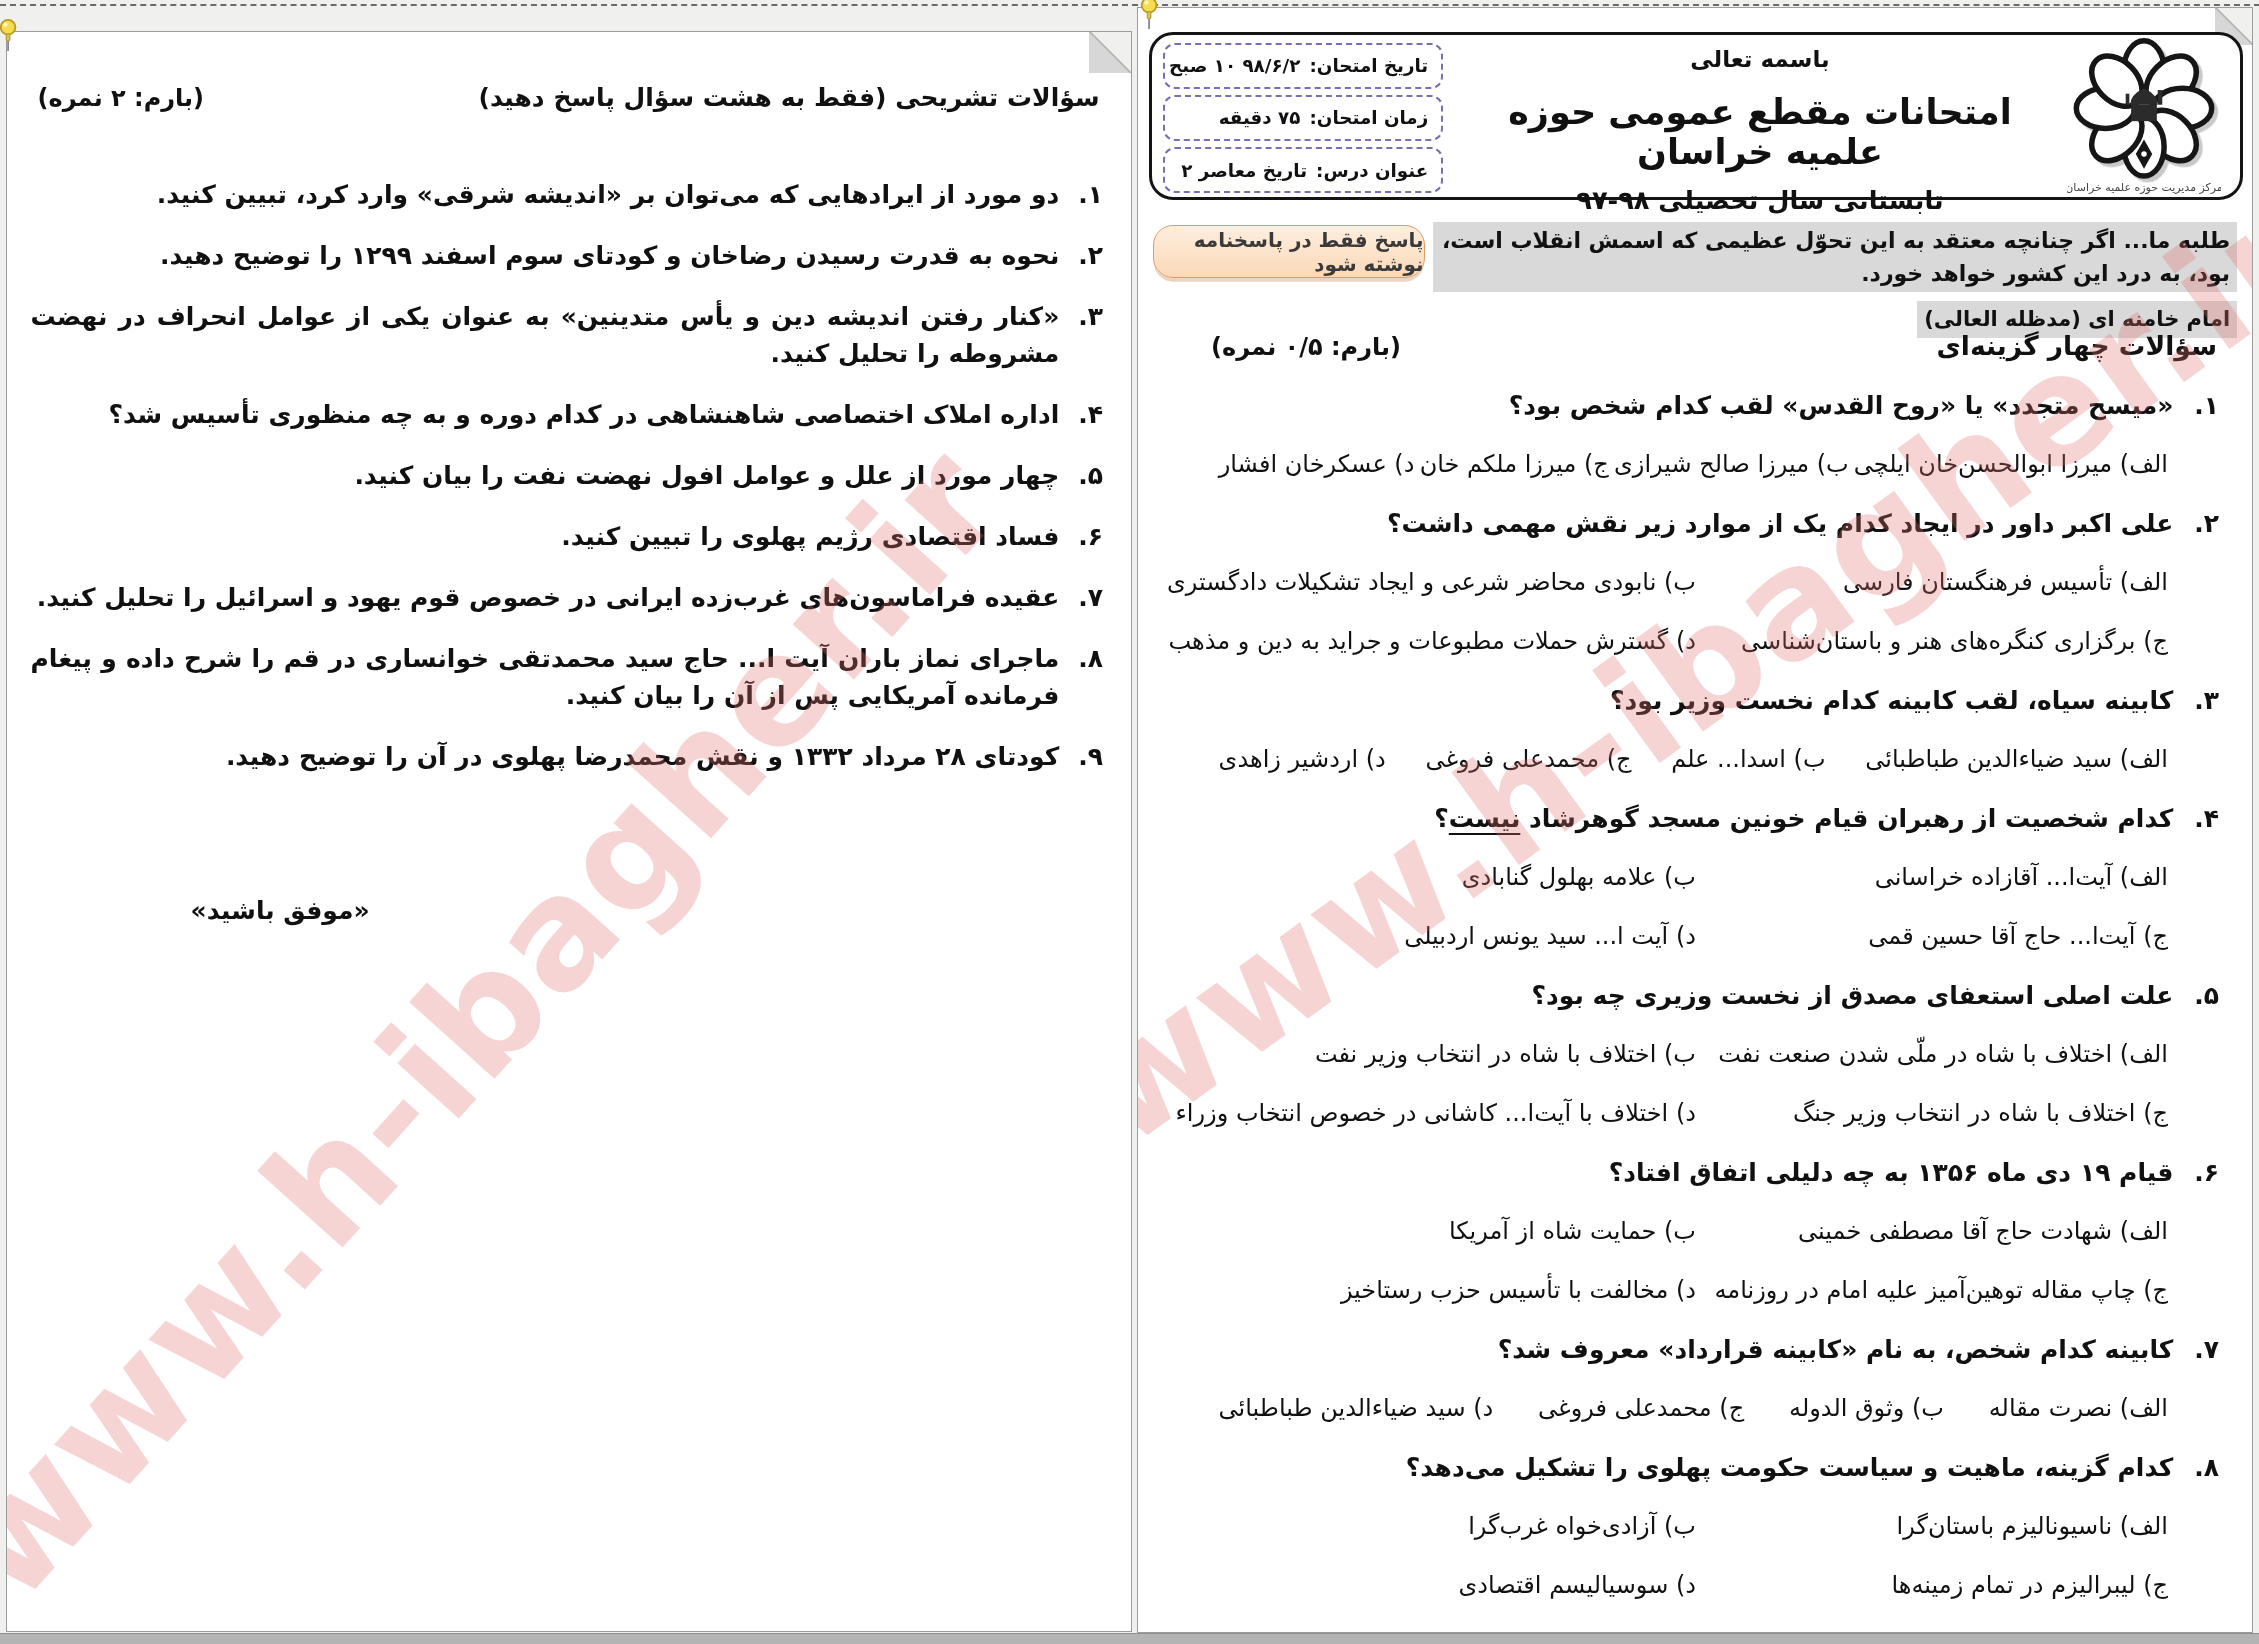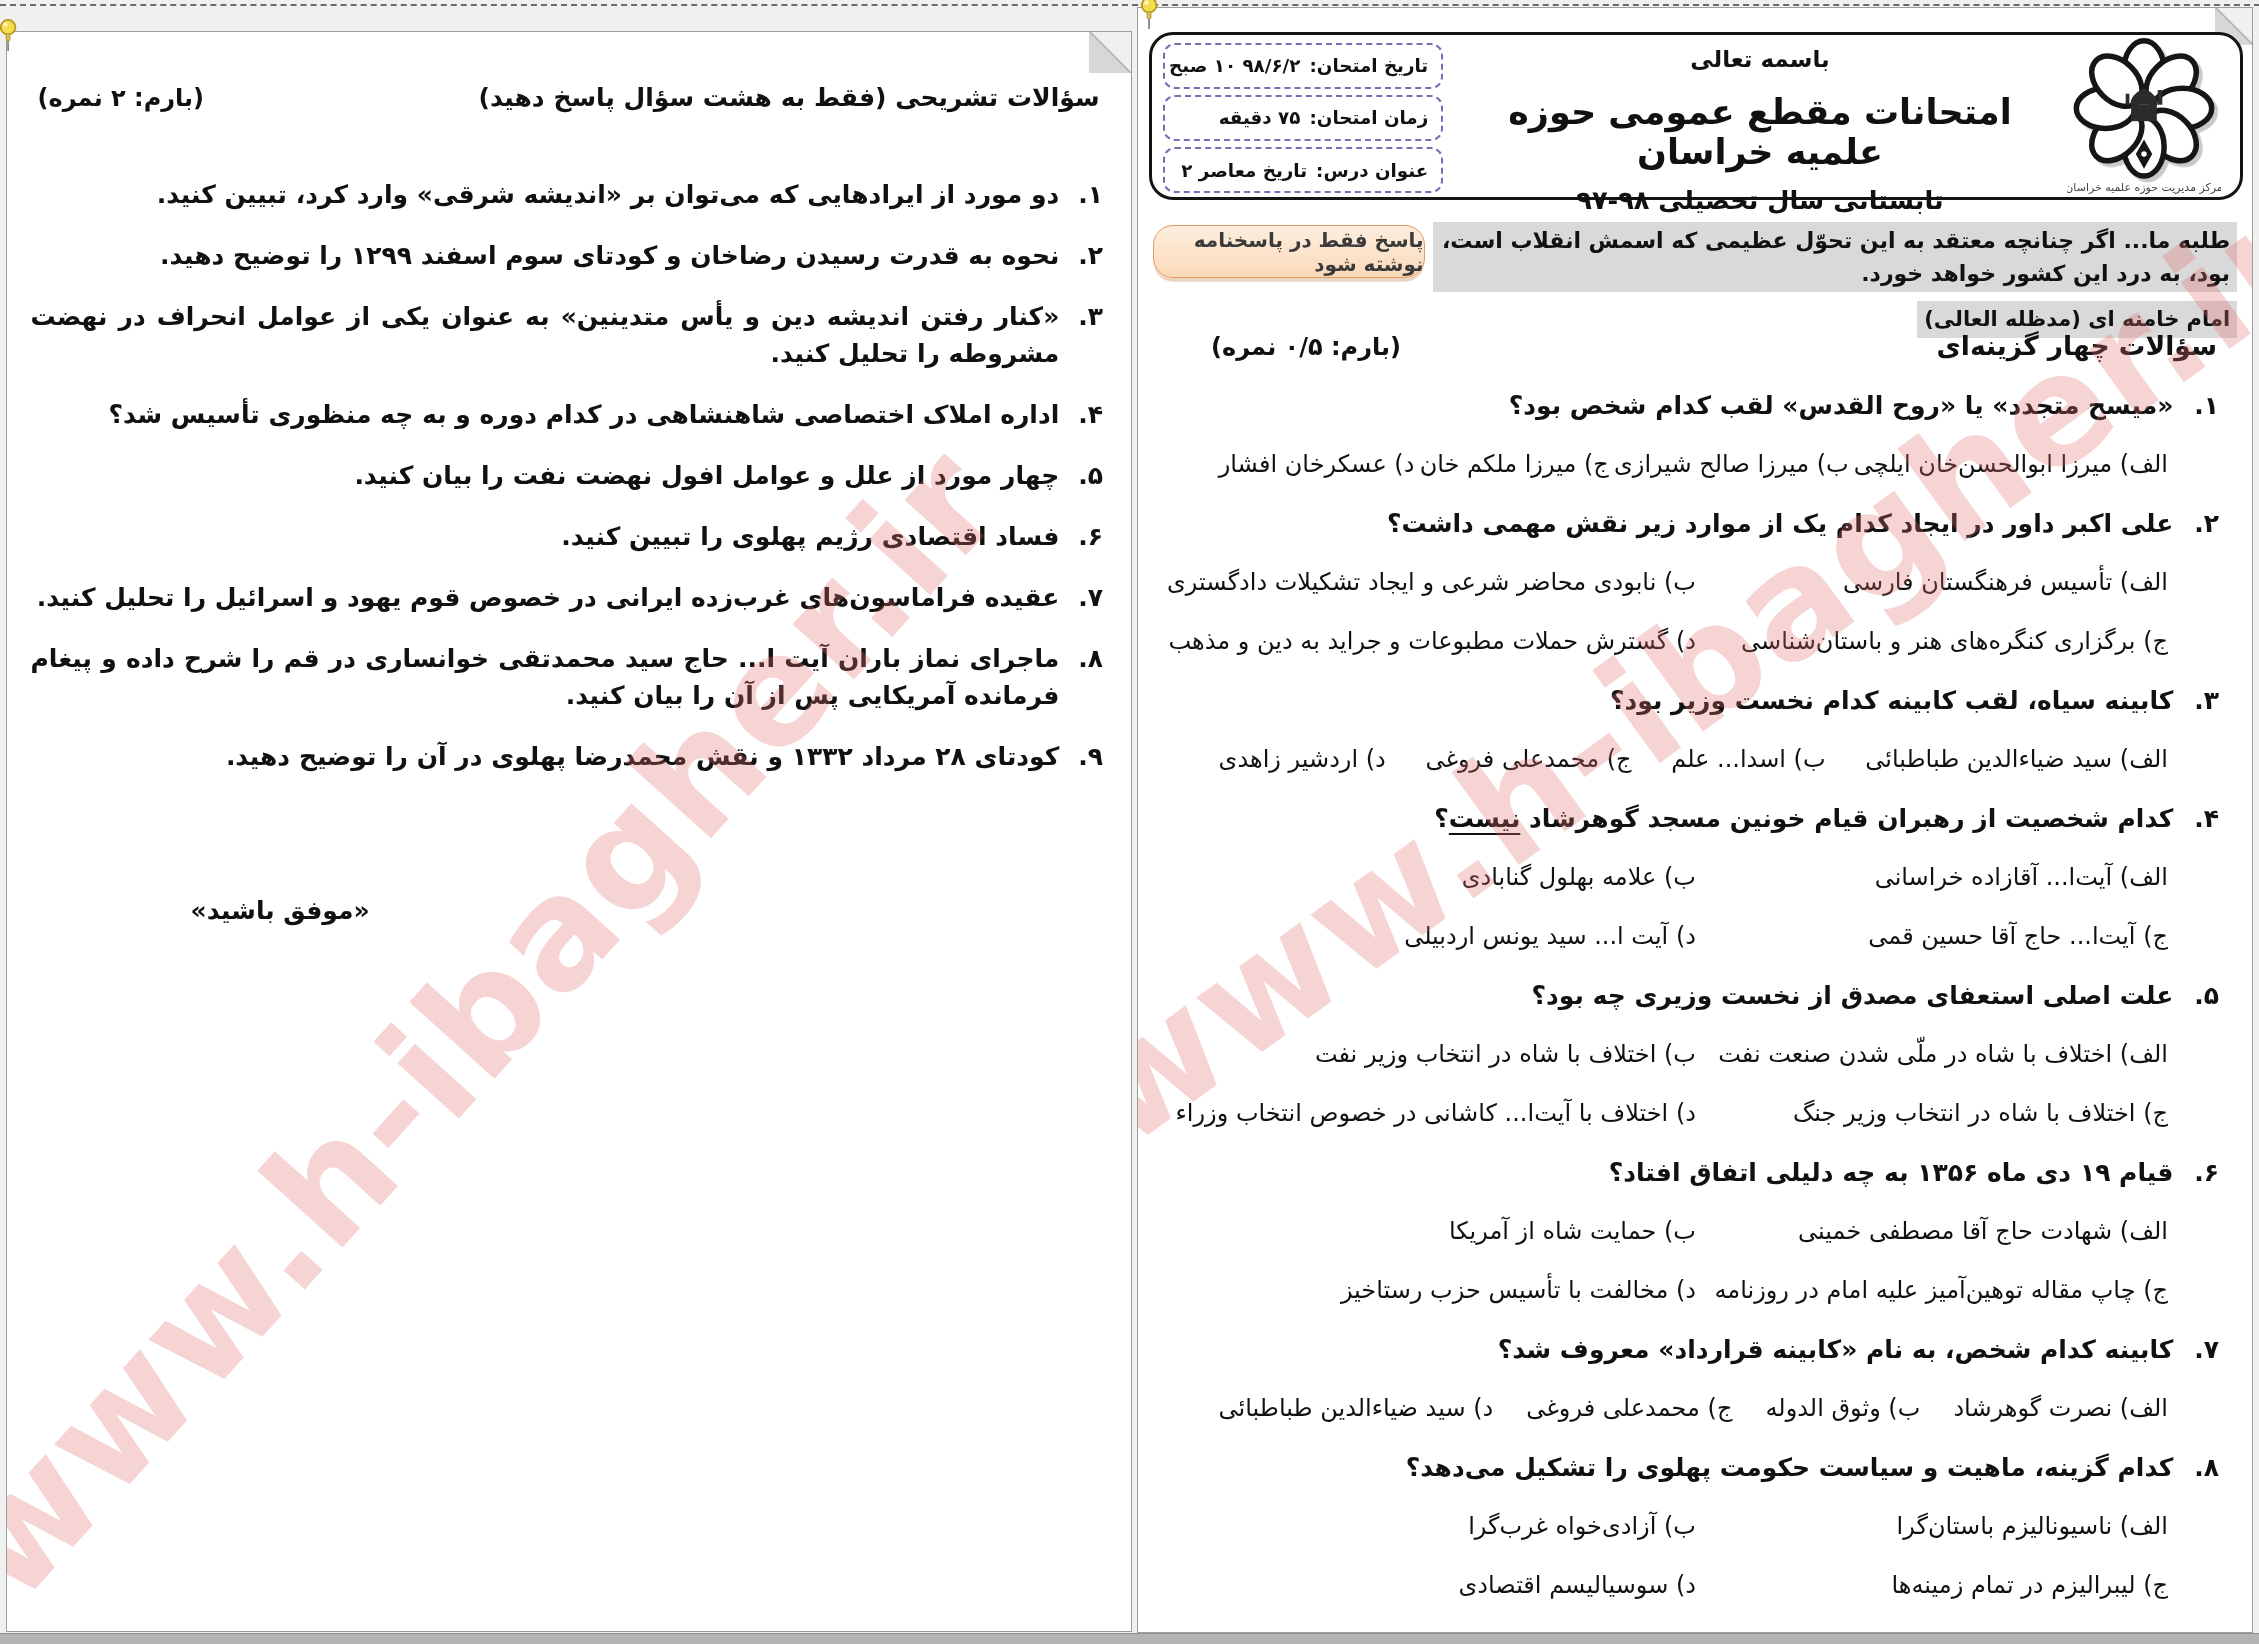--- a/index.html
+++ b/index.html
@@ -320,21 +320,21 @@
         <span class="opt">د) مخالفت با تأسیس حزب رستاخیز</span>
       </div>
     </div>
 
     <div class="q">
       <div class="q-line">
         <span class="q-num">۷.</span>
         <span>کابینه کدام شخص، به نام «کابینه قرارداد» معروف شد؟</span>
       </div>
       <div class="opts row4">
-        <span class="opt">الف) نصرت گوهرشاد</span>
+        <span class="opt">الف) نصرت مقاله</span>
         <span class="opt">ب) وثوق الدوله</span>
         <span class="opt">ج) محمدعلی فروغی</span>
         <span class="opt">د) سید ضیاءالدین طباطبائی</span>
       </div>
     </div>
 
     <div class="q">
       <div class="q-line">
         <span class="q-num">۸.</span>
         <span>کدام گزینه، ماهیت و سیاست حکومت پهلوی را تشکیل می‌دهد؟</span>

